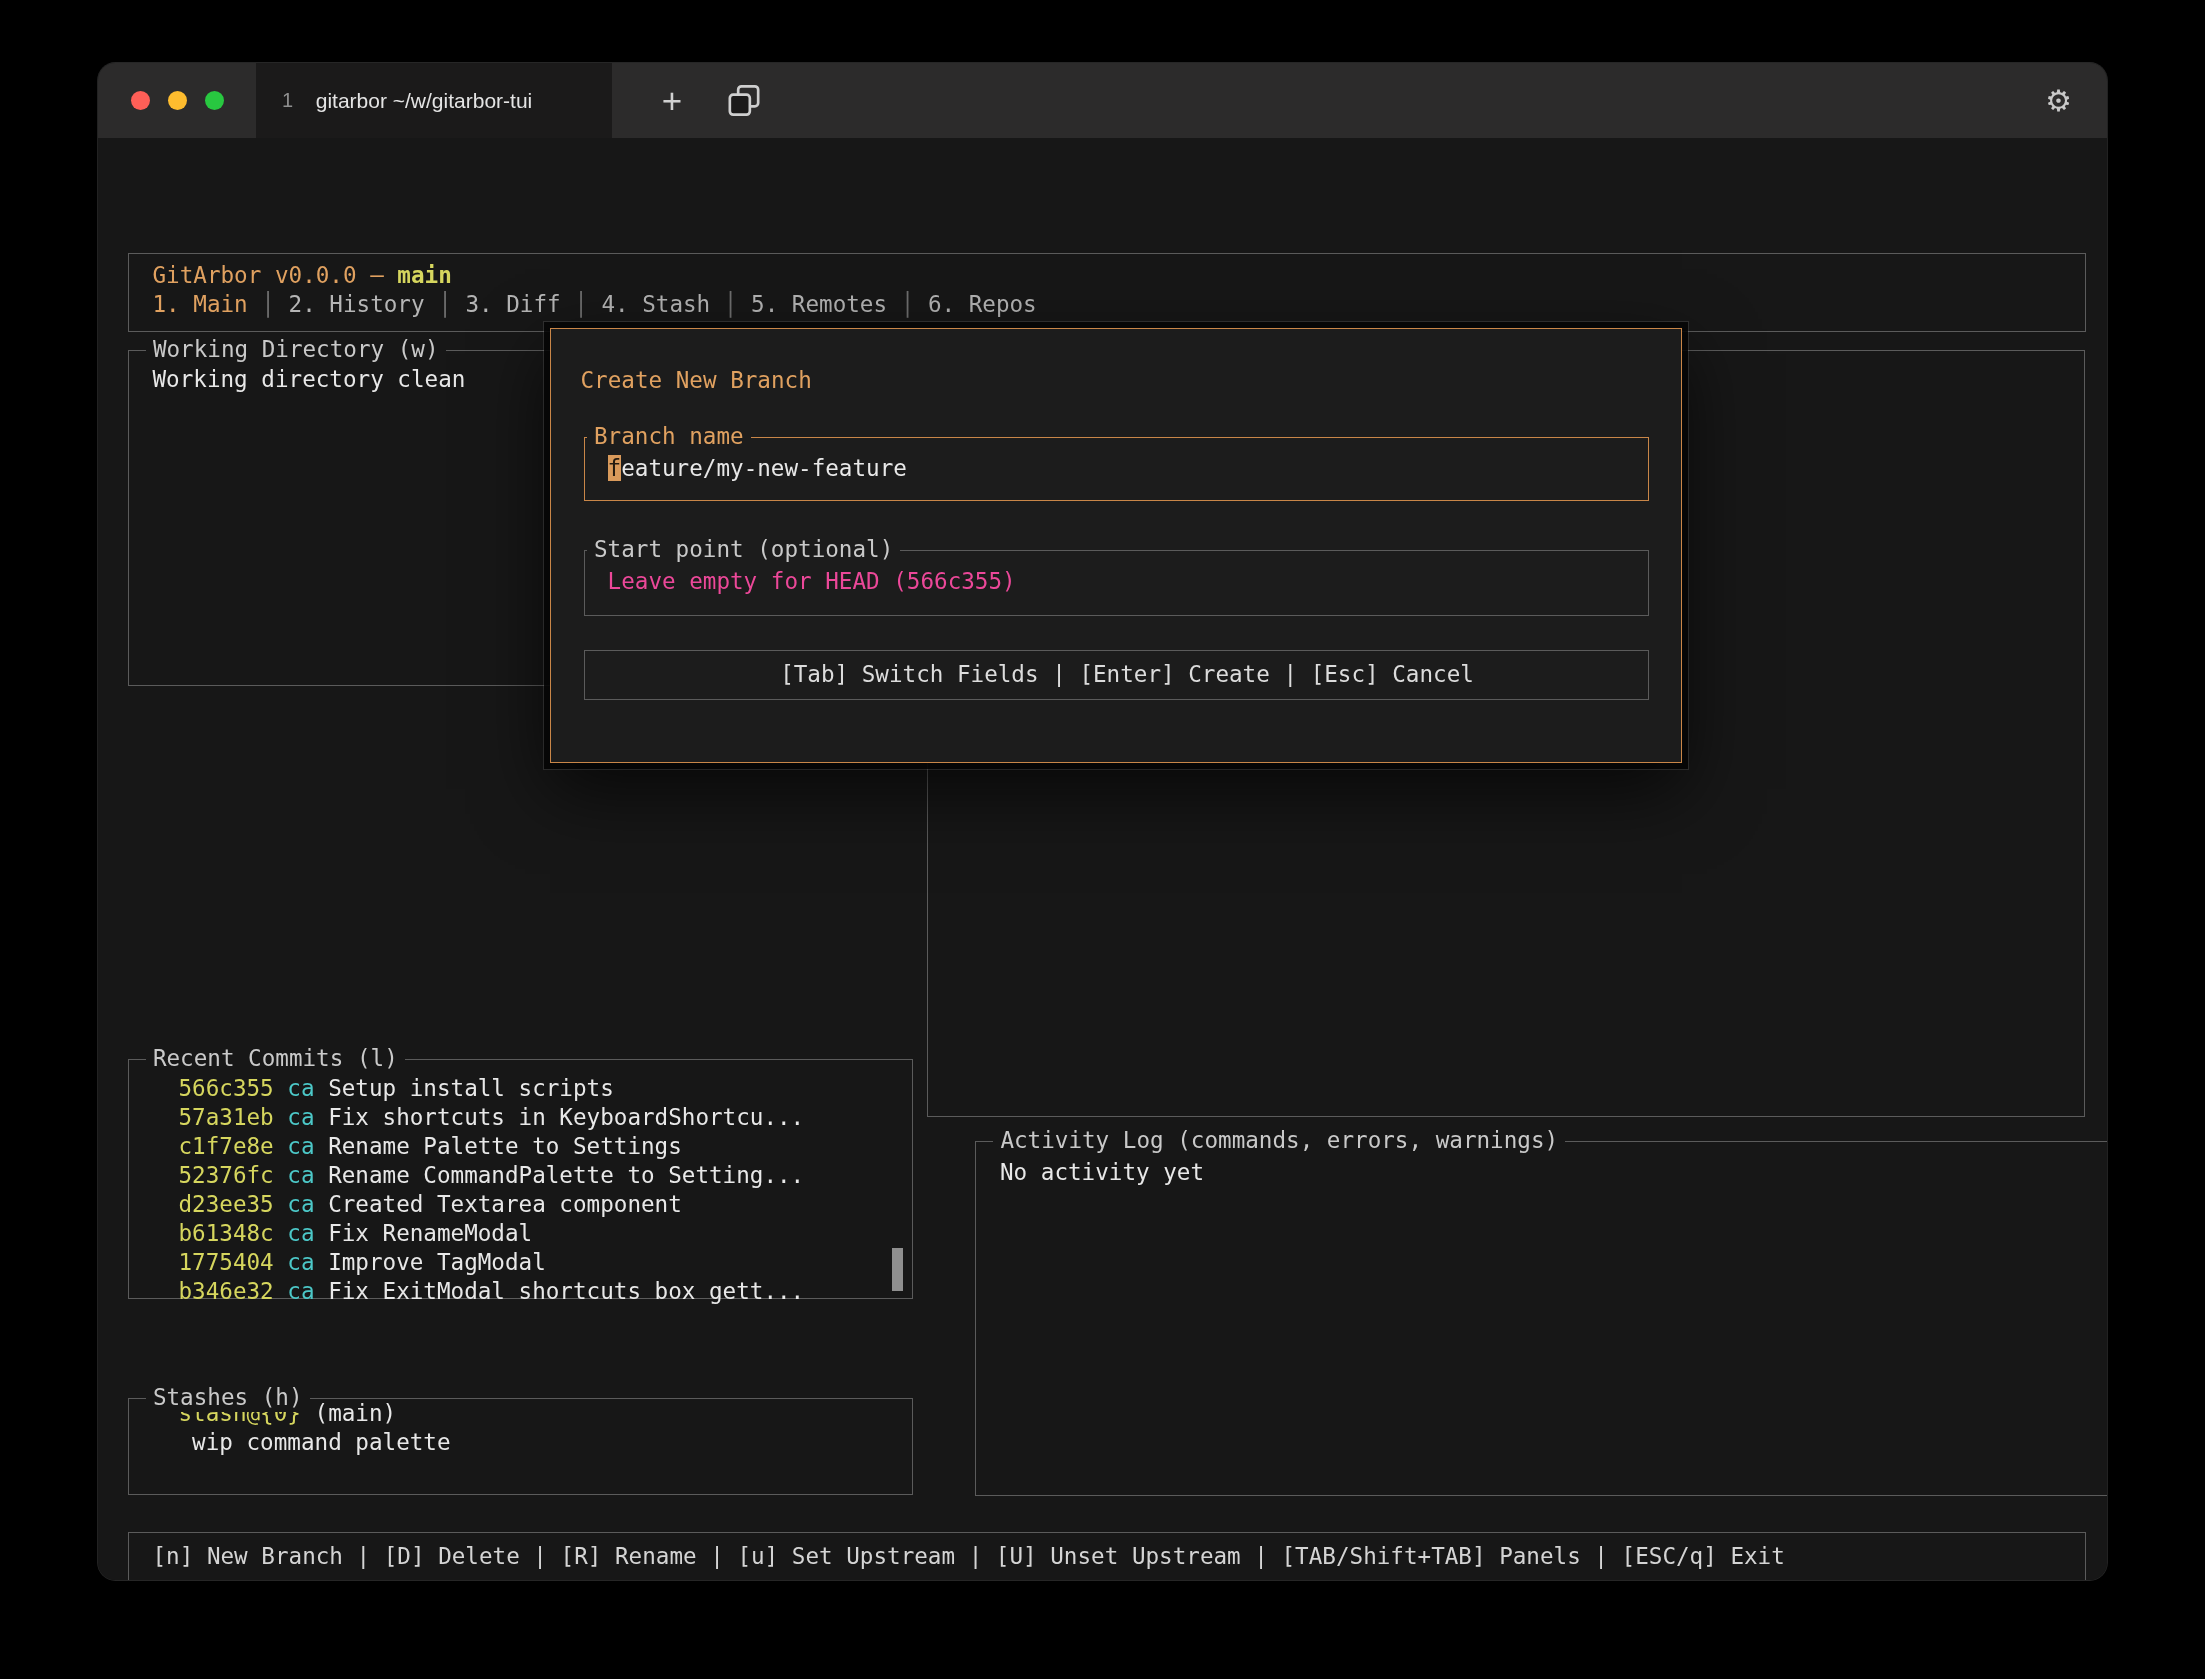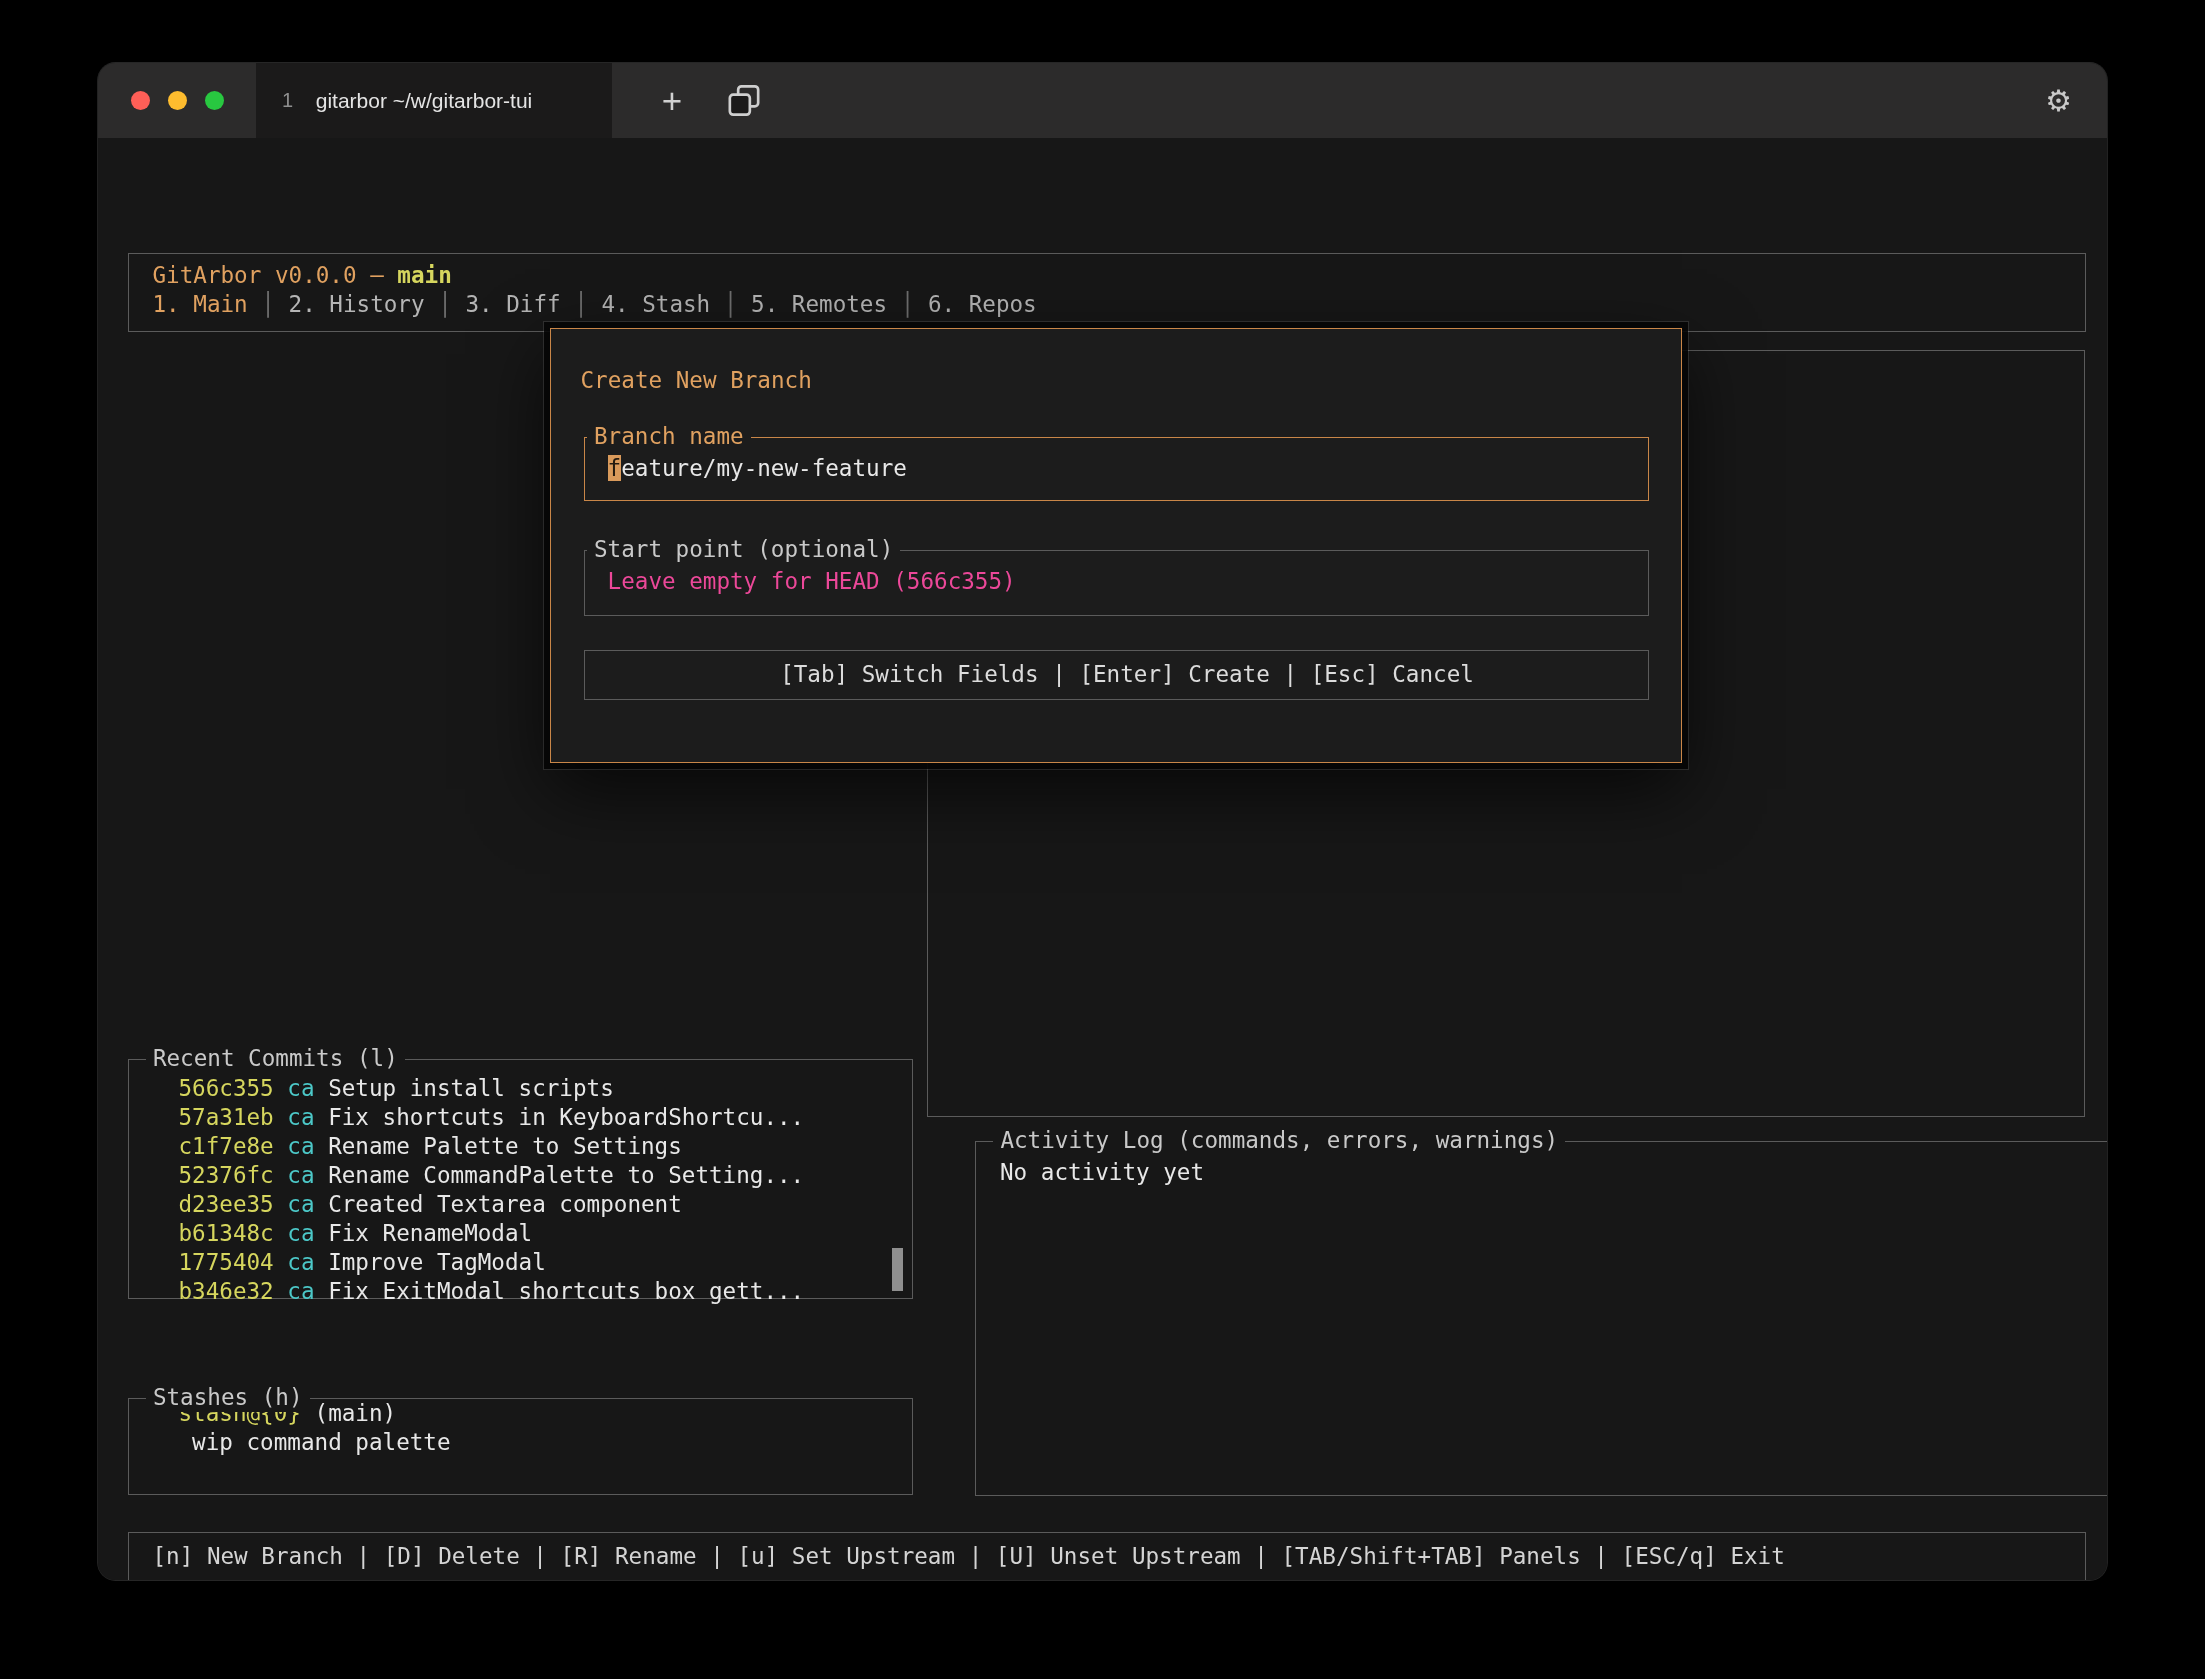--- a/index.html
+++ b/index.html
@@ -125,20 +125,24 @@
       </div>
   </div>
 
   <div class="tui">
 
     <div class="panel" id="header-box">
       <div class="line"><span class="orange">GitArbor v0.0.0 — </span><span class="yellow bold">main</span></div>
       <div class="line"><span class="tab-item active">1. Main</span><span class="sepc"> │ </span><span class="tab-item">2. History</span><span class="sepc"> │ </span><span class="tab-item">3. Diff</span><span class="sepc"> │ </span><span class="tab-item">4. Stash</span><span class="sepc"> │ </span><span class="tab-item">5. Remotes</span><span class="sepc"> │ </span><span class="tab-item">6. Repos</span></div>
     </div>
 
+    <div class="panel" id="wd-panel">
+      <span class="ptitle">Working Directory (w)</span>
+      <div class="line">Working directory clean</div>
+    </div>
 
 
     <div class="panel" id="commits-panel">
       <span class="ptitle">Recent Commits (l)</span>
       <div class="line indent"><span class="hash">566c355</span><span class="author">ca</span><span>Setup install scripts</span></div>
       <div class="line indent"><span class="hash">57a31eb</span><span class="author">ca</span><span>Fix shortcuts in KeyboardShortcu...</span></div>
       <div class="line indent"><span class="hash">c1f7e8e</span><span class="author">ca</span><span>Rename Palette to Settings</span></div>
       <div class="line indent"><span class="hash">52376fc</span><span class="author">ca</span><span>Rename CommandPalette to Setting...</span></div>
       <div class="line indent"><span class="hash">d23ee35</span><span class="author">ca</span><span>Created Textarea component</span></div>
       <div class="line indent"><span class="hash">b61348c</span><span class="author">ca</span><span>Fix RenameModal</span></div>

